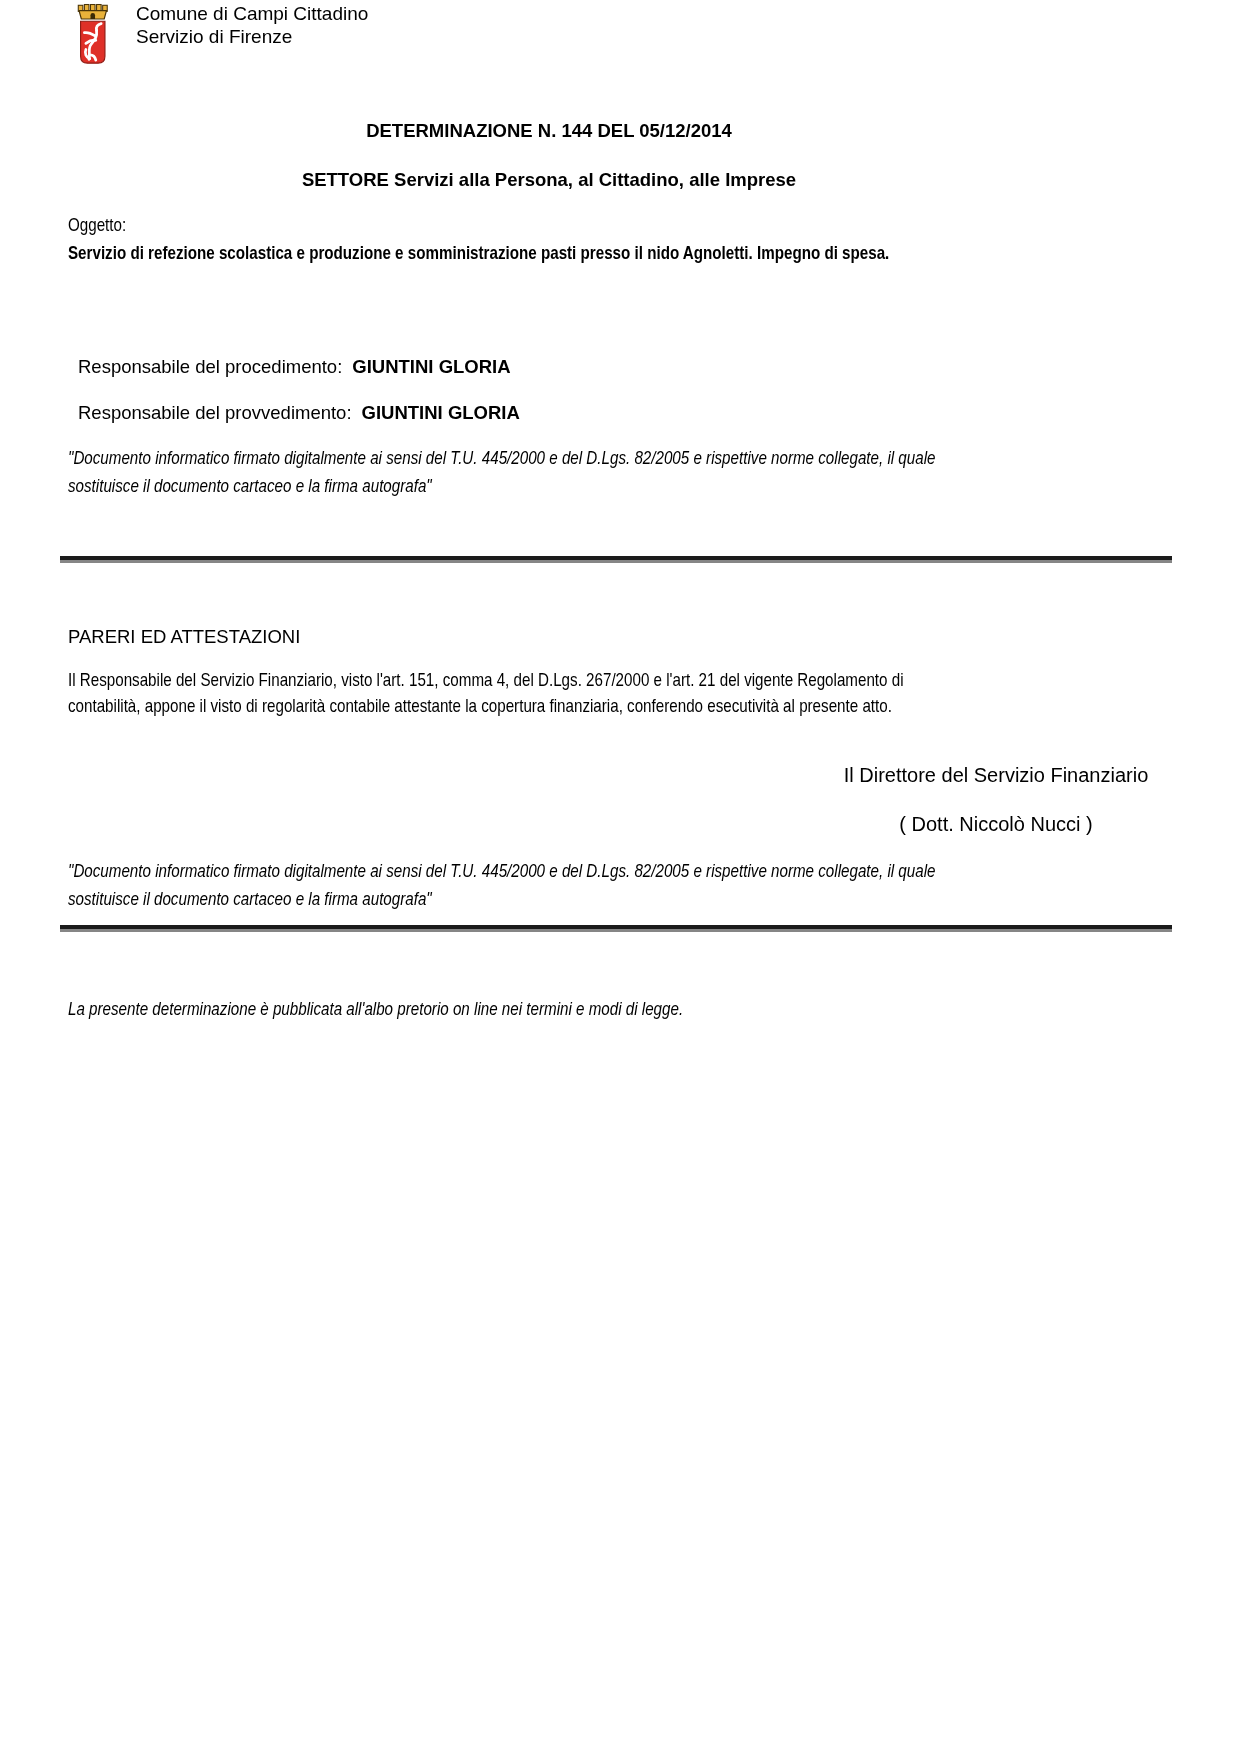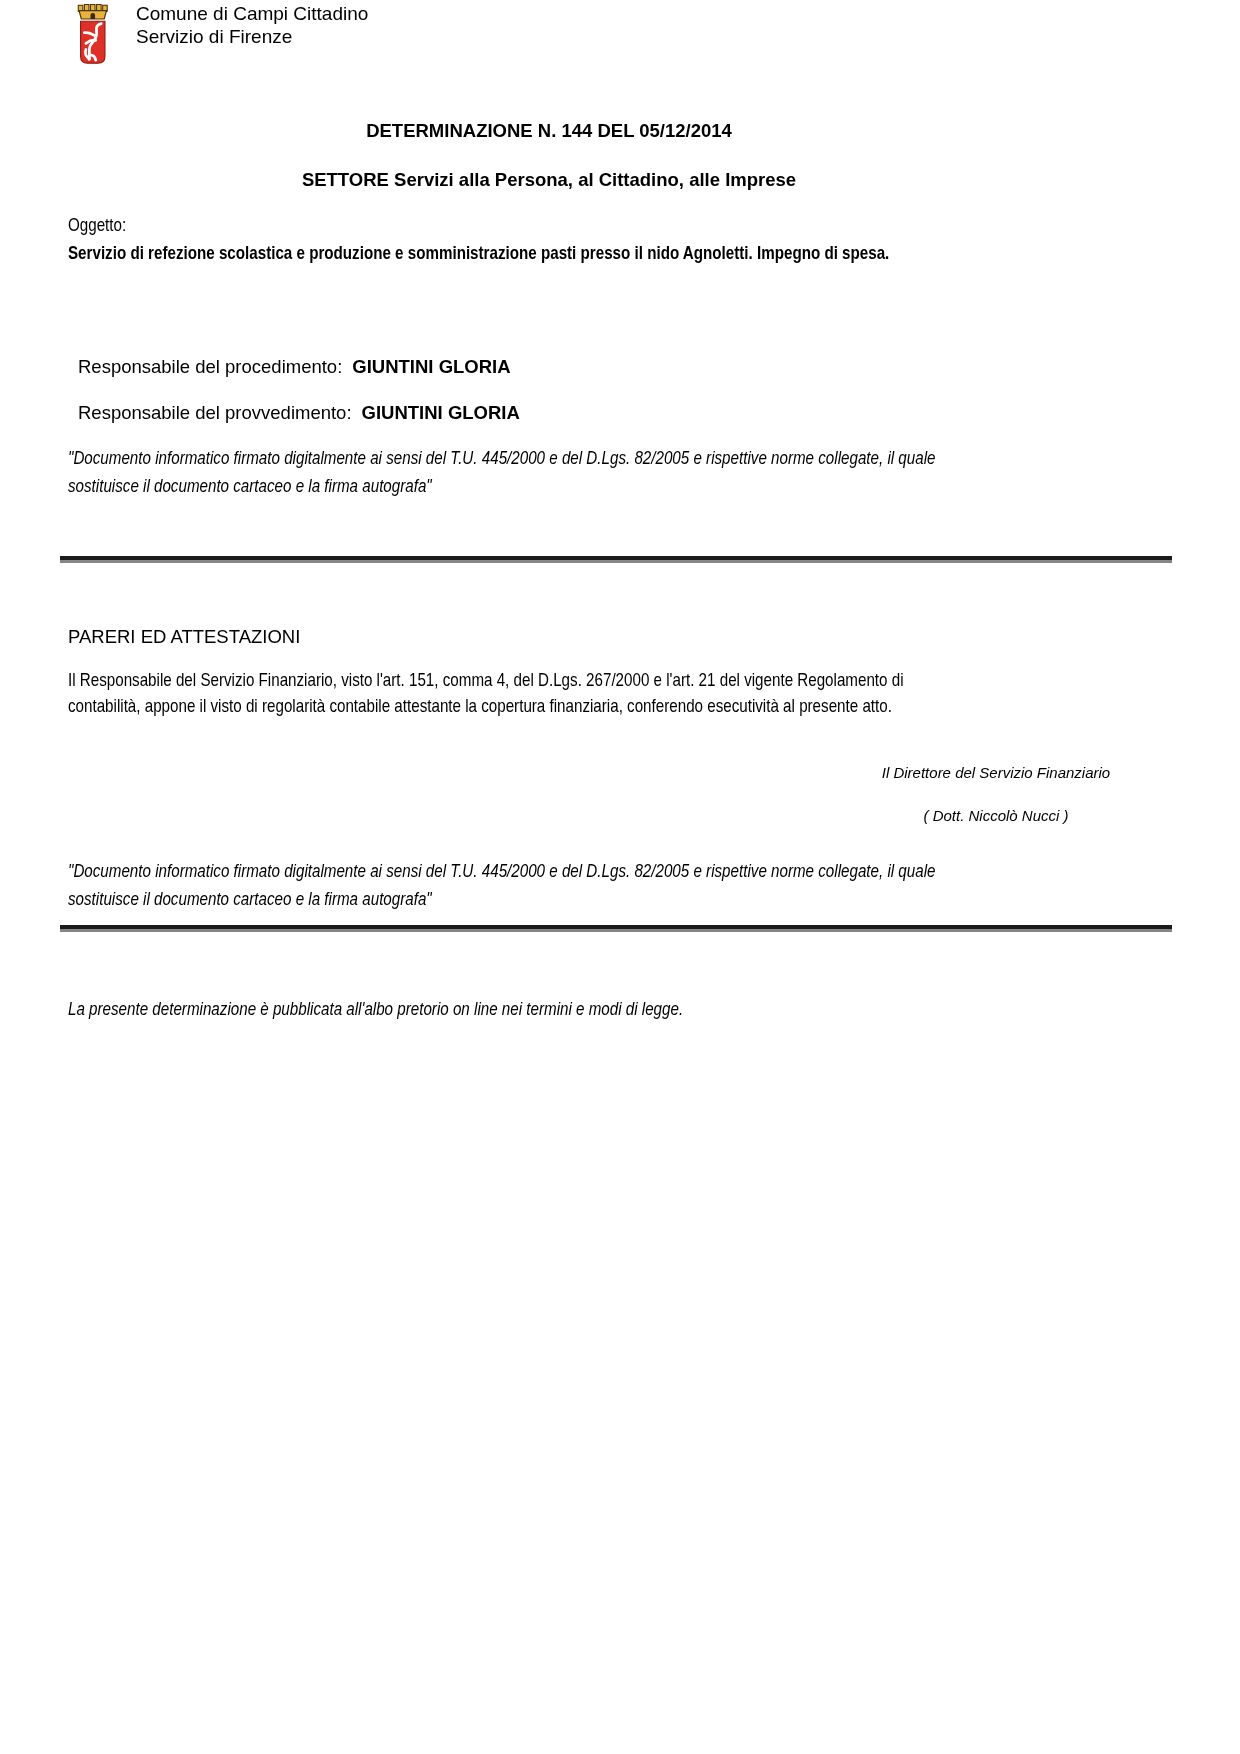--- a/index.html
+++ b/index.html
@@ -49,21 +49,21 @@
   .rule {
     left: 60px; width: 1112px; height: 7px;
     background: linear-gradient(to bottom, #1b1b1b 0%, #1b1b1b 57%, #868686 57%, #868686 100%);
   }
   .rule-1 { top: 556px; }
   .rule-2 { top: 925px; }
 
   .pareri-heading { left: 68px; top: 626px; font-size: 18.5px; text-align: center; }
   .pareri-body { left: 68px; top: 667px; width: 1110px; line-height: 26px; }
 
-  .signature-block { left: 838px; top: 764px; width: 316px; text-align: center; font-size: 15px; font-style: italic; }
+  .signature-block { left: 838px; top: 764px; width: 316px; text-align: center; font-size: 20px; }
   .signature-name { margin-top: 26px; }
 
   .publication-note { left: 68px; top: 995px; width: 1110px; font-style: italic; line-height: 28px; }
 </style>
 </head>
 <body>
 
 <div class="abs crest">
   <svg width="46" height="64" viewBox="0 0 60 84" aria-hidden="true">
 

